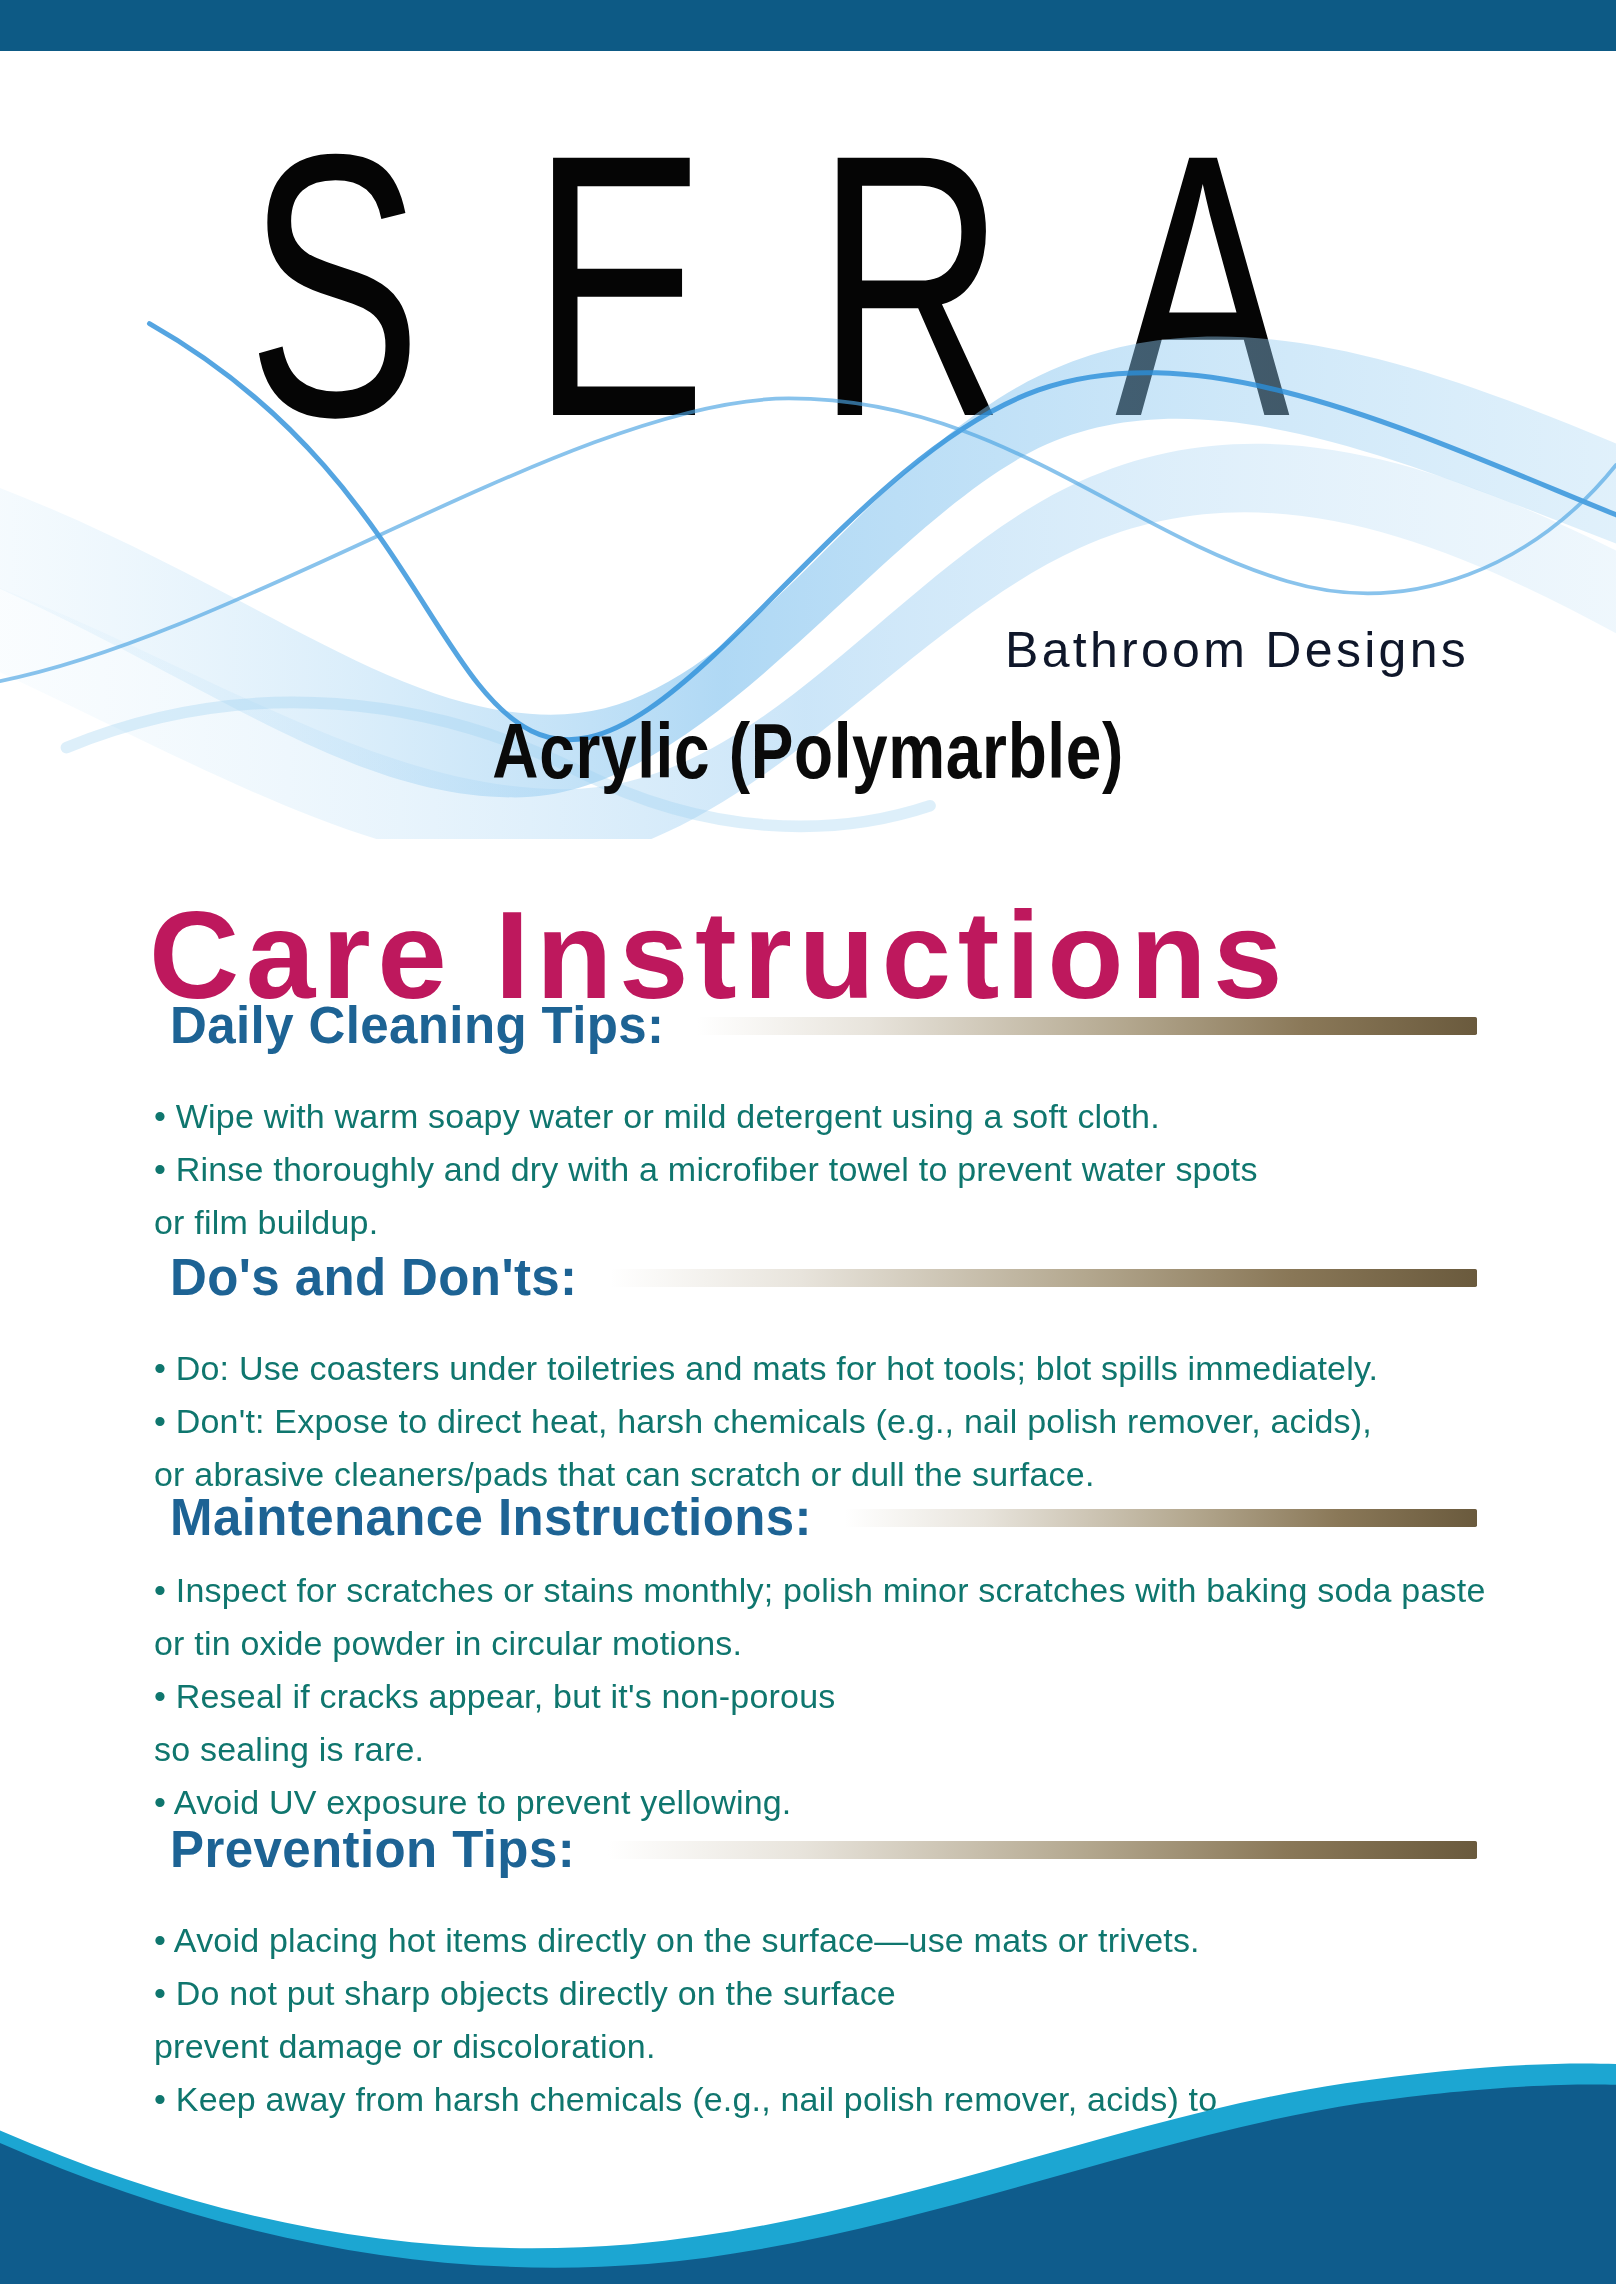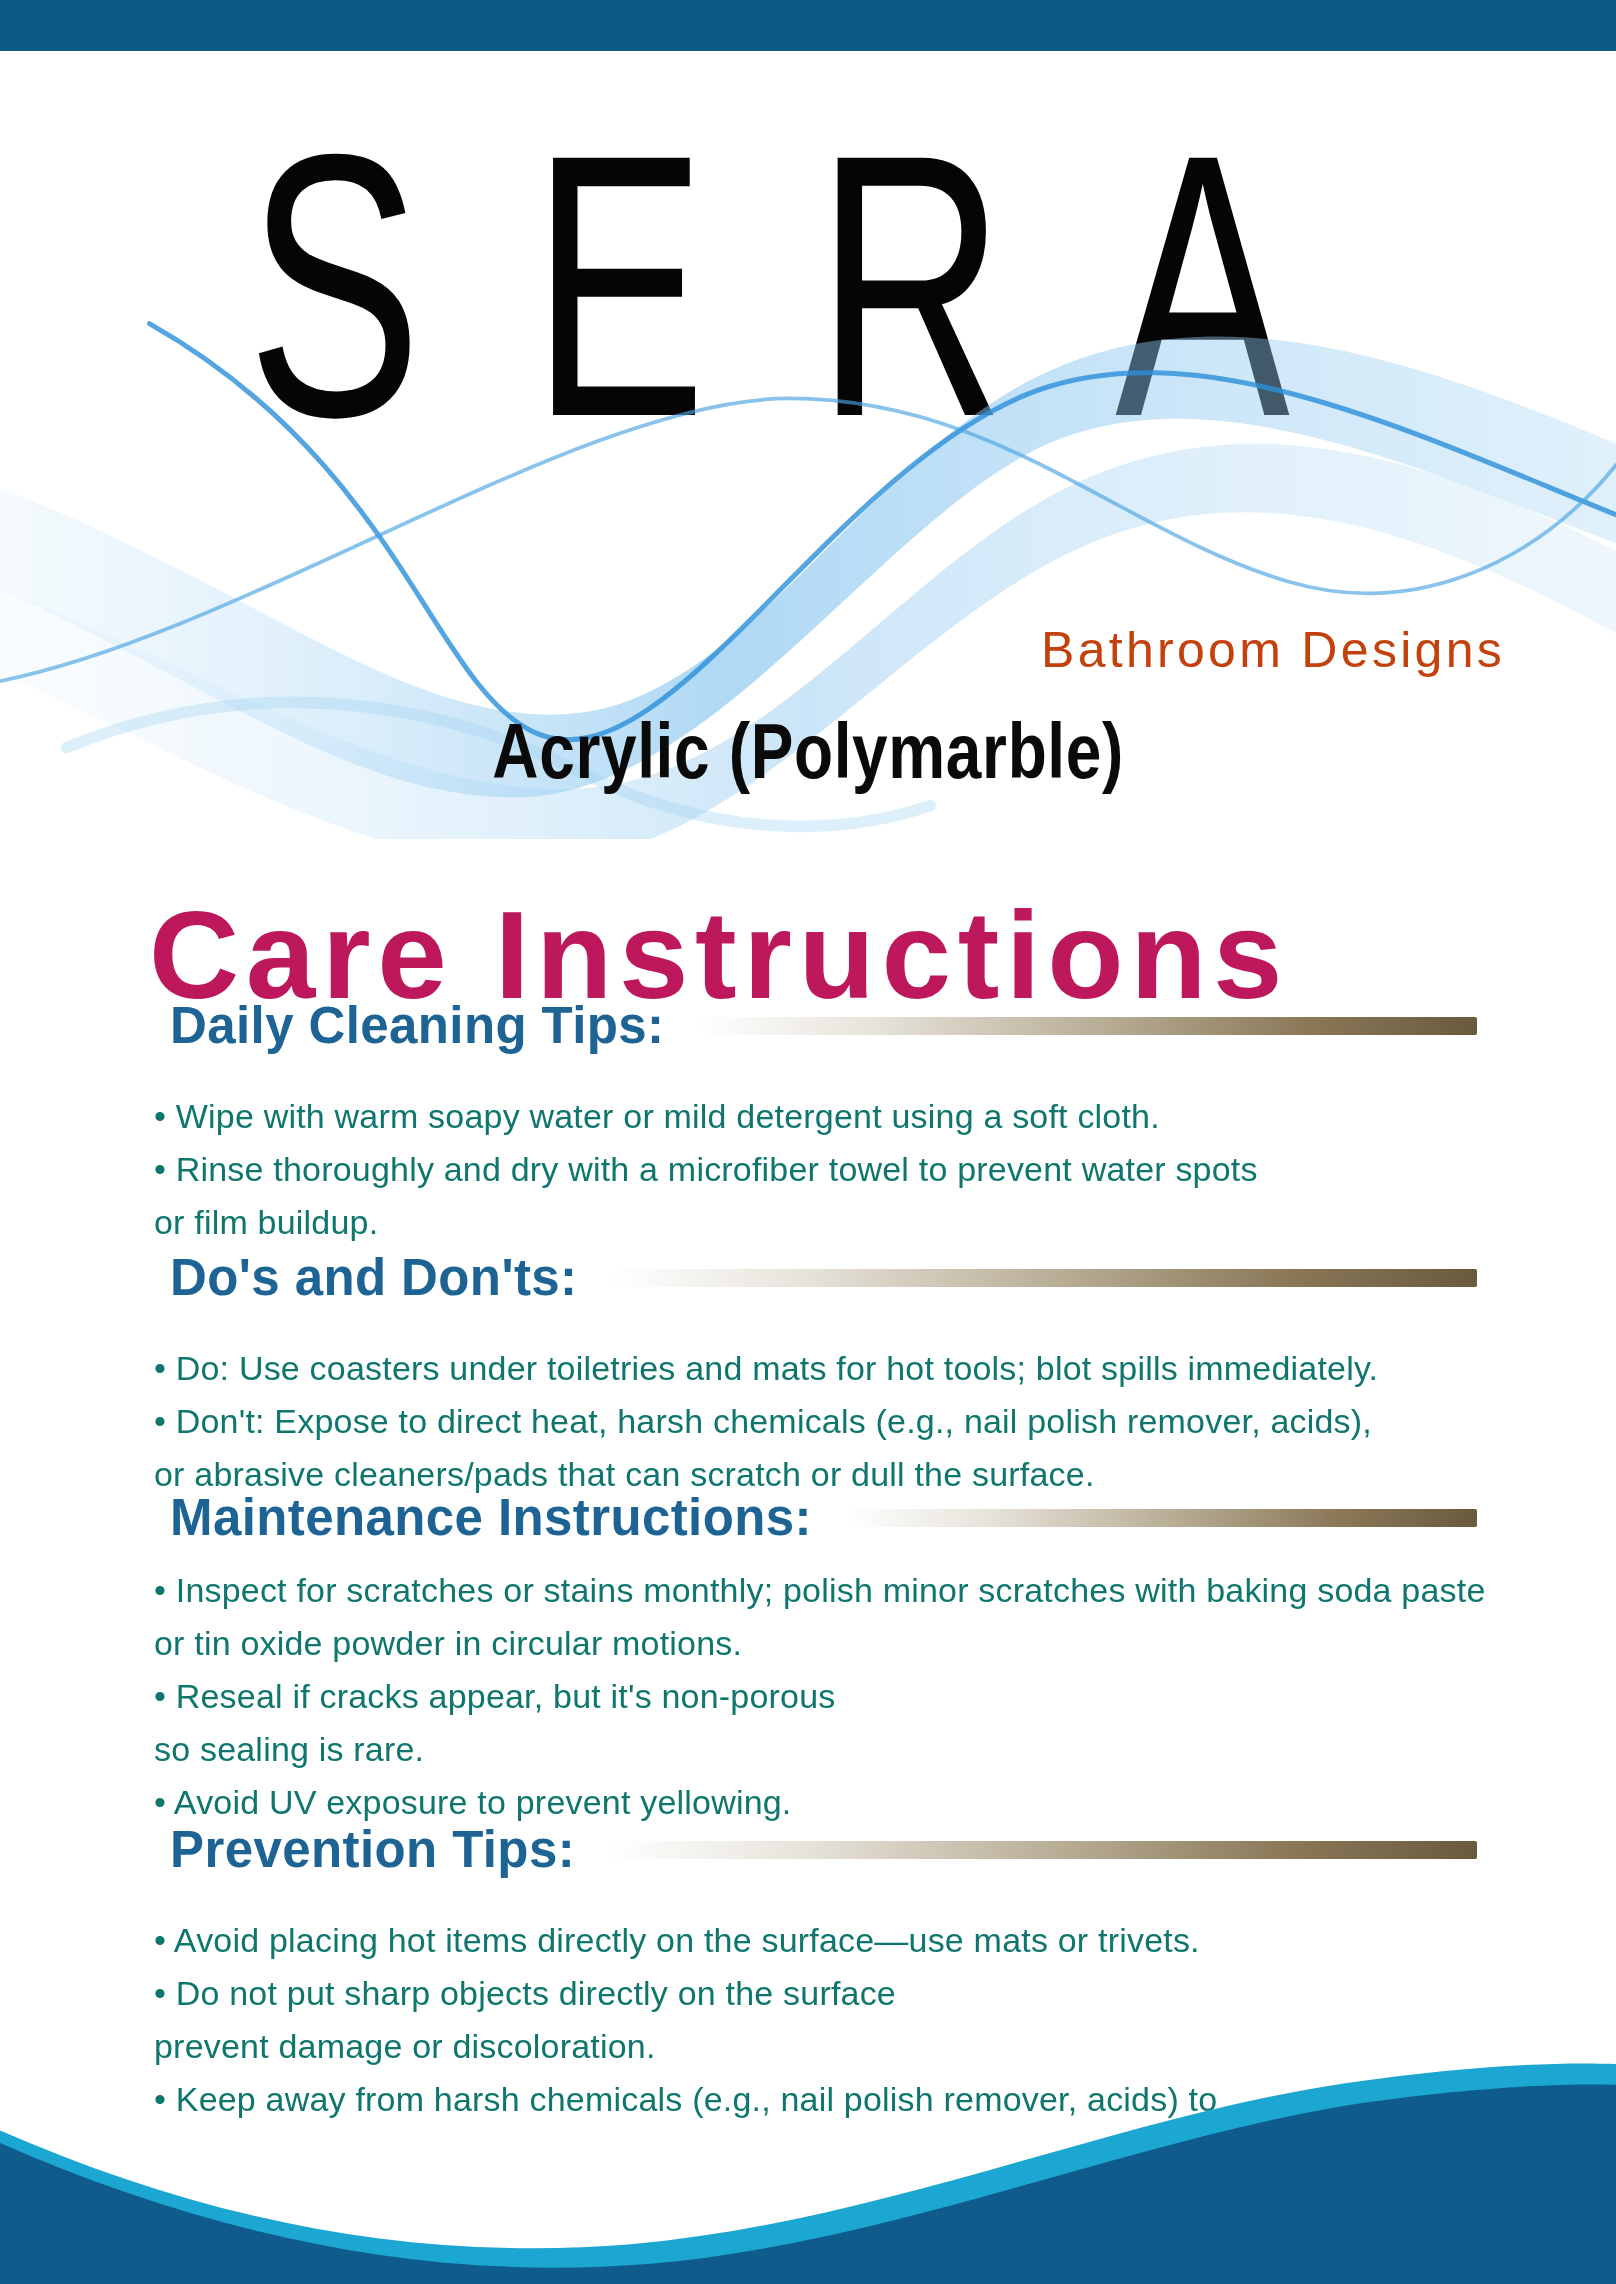--- a/index.html
+++ b/index.html
@@ -10,21 +10,21 @@
   .top-bar{position:absolute;left:0;top:0;width:1616px;height:51px;background:#0d5a85;}
   .logo-wrap{position:absolute;left:0;top:98px;width:1392px;text-align:center;}
   .logo{
     display:inline-block;font-size:374px;line-height:374px;font-weight:400;color:#050505;
     letter-spacing:.42em;margin-right:-.42em;transform:scaleX(.70);transform-origin:center;
     white-space:nowrap;
   }
   .wave-art{position:absolute;left:0;top:307px;width:1616px;height:532px;pointer-events:none;}
   .tagline{
     position:absolute;left:1005px;top:623px;font-size:50px;line-height:1.1;
-    letter-spacing:3.3px;color:#c2410c;white-space:nowrap;margin-left:36px;
+    letter-spacing:3.3px;color:#0f172a;white-space:nowrap;
   }
   .subtitle-wrap{position:absolute;left:0;top:706px;width:1616px;text-align:center;}
   .subtitle{
     display:inline-block;font-size:78px;font-weight:bold;color:#0a0a0a;
     transform:scaleX(.82);transform-origin:center;white-space:nowrap;letter-spacing:0.8px;
   }
   .page-title{
     position:absolute;left:149px;top:799px;font-size:125px;font-weight:bold;
     color:#be185d;letter-spacing:6.6px;white-space:nowrap;
   }

